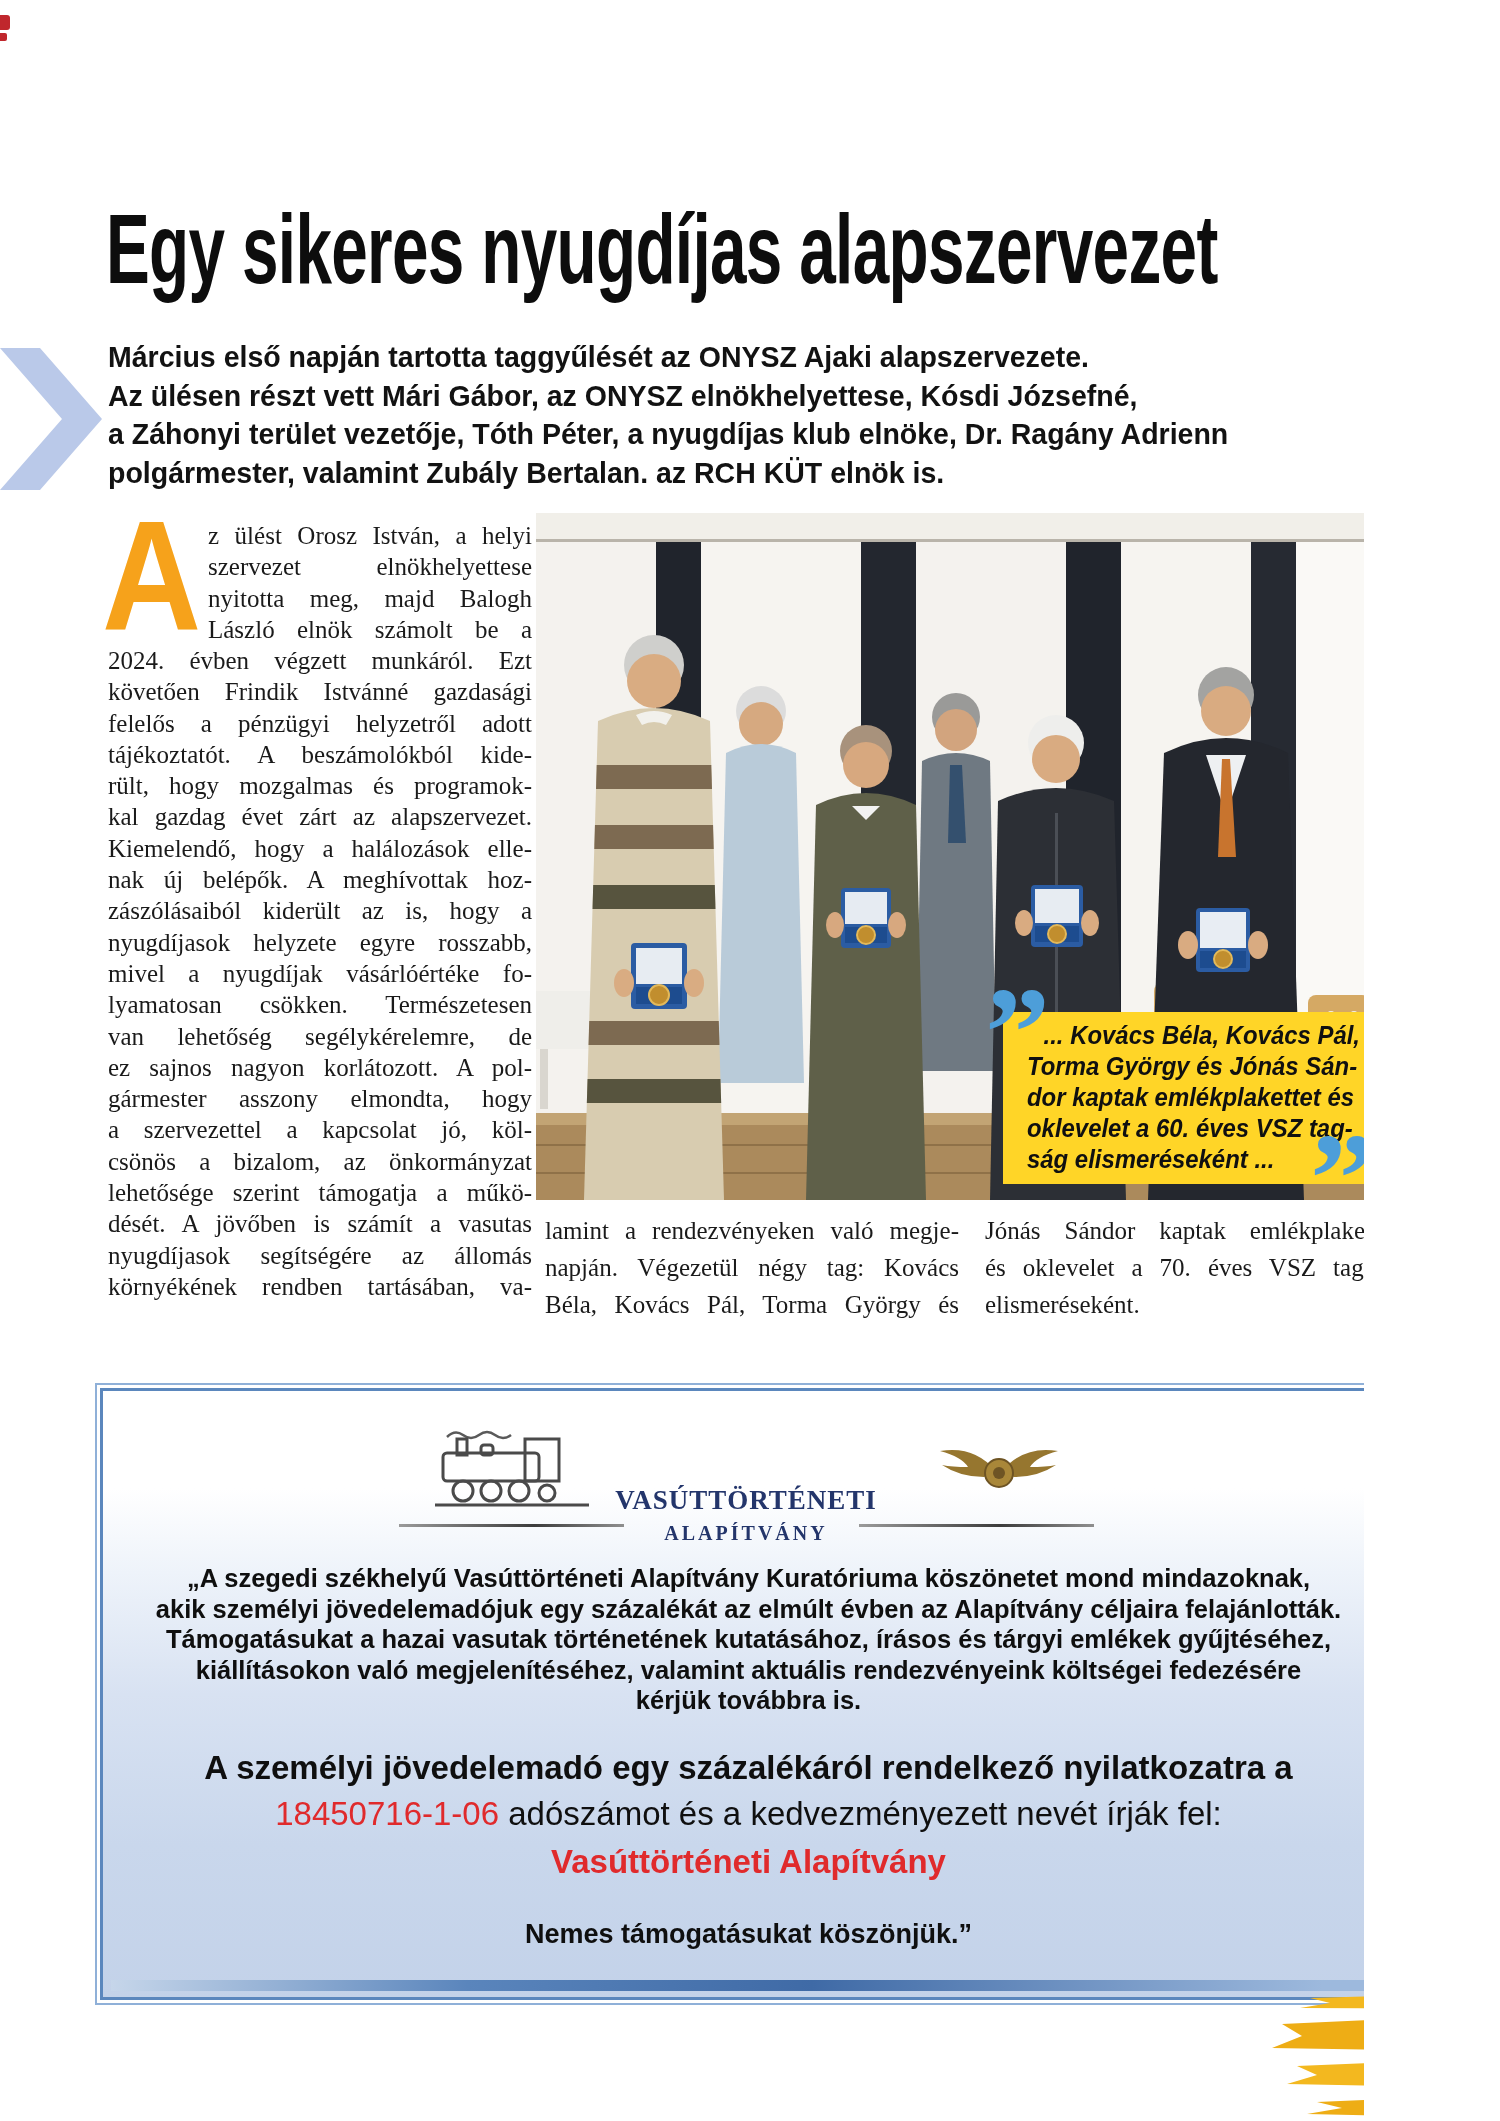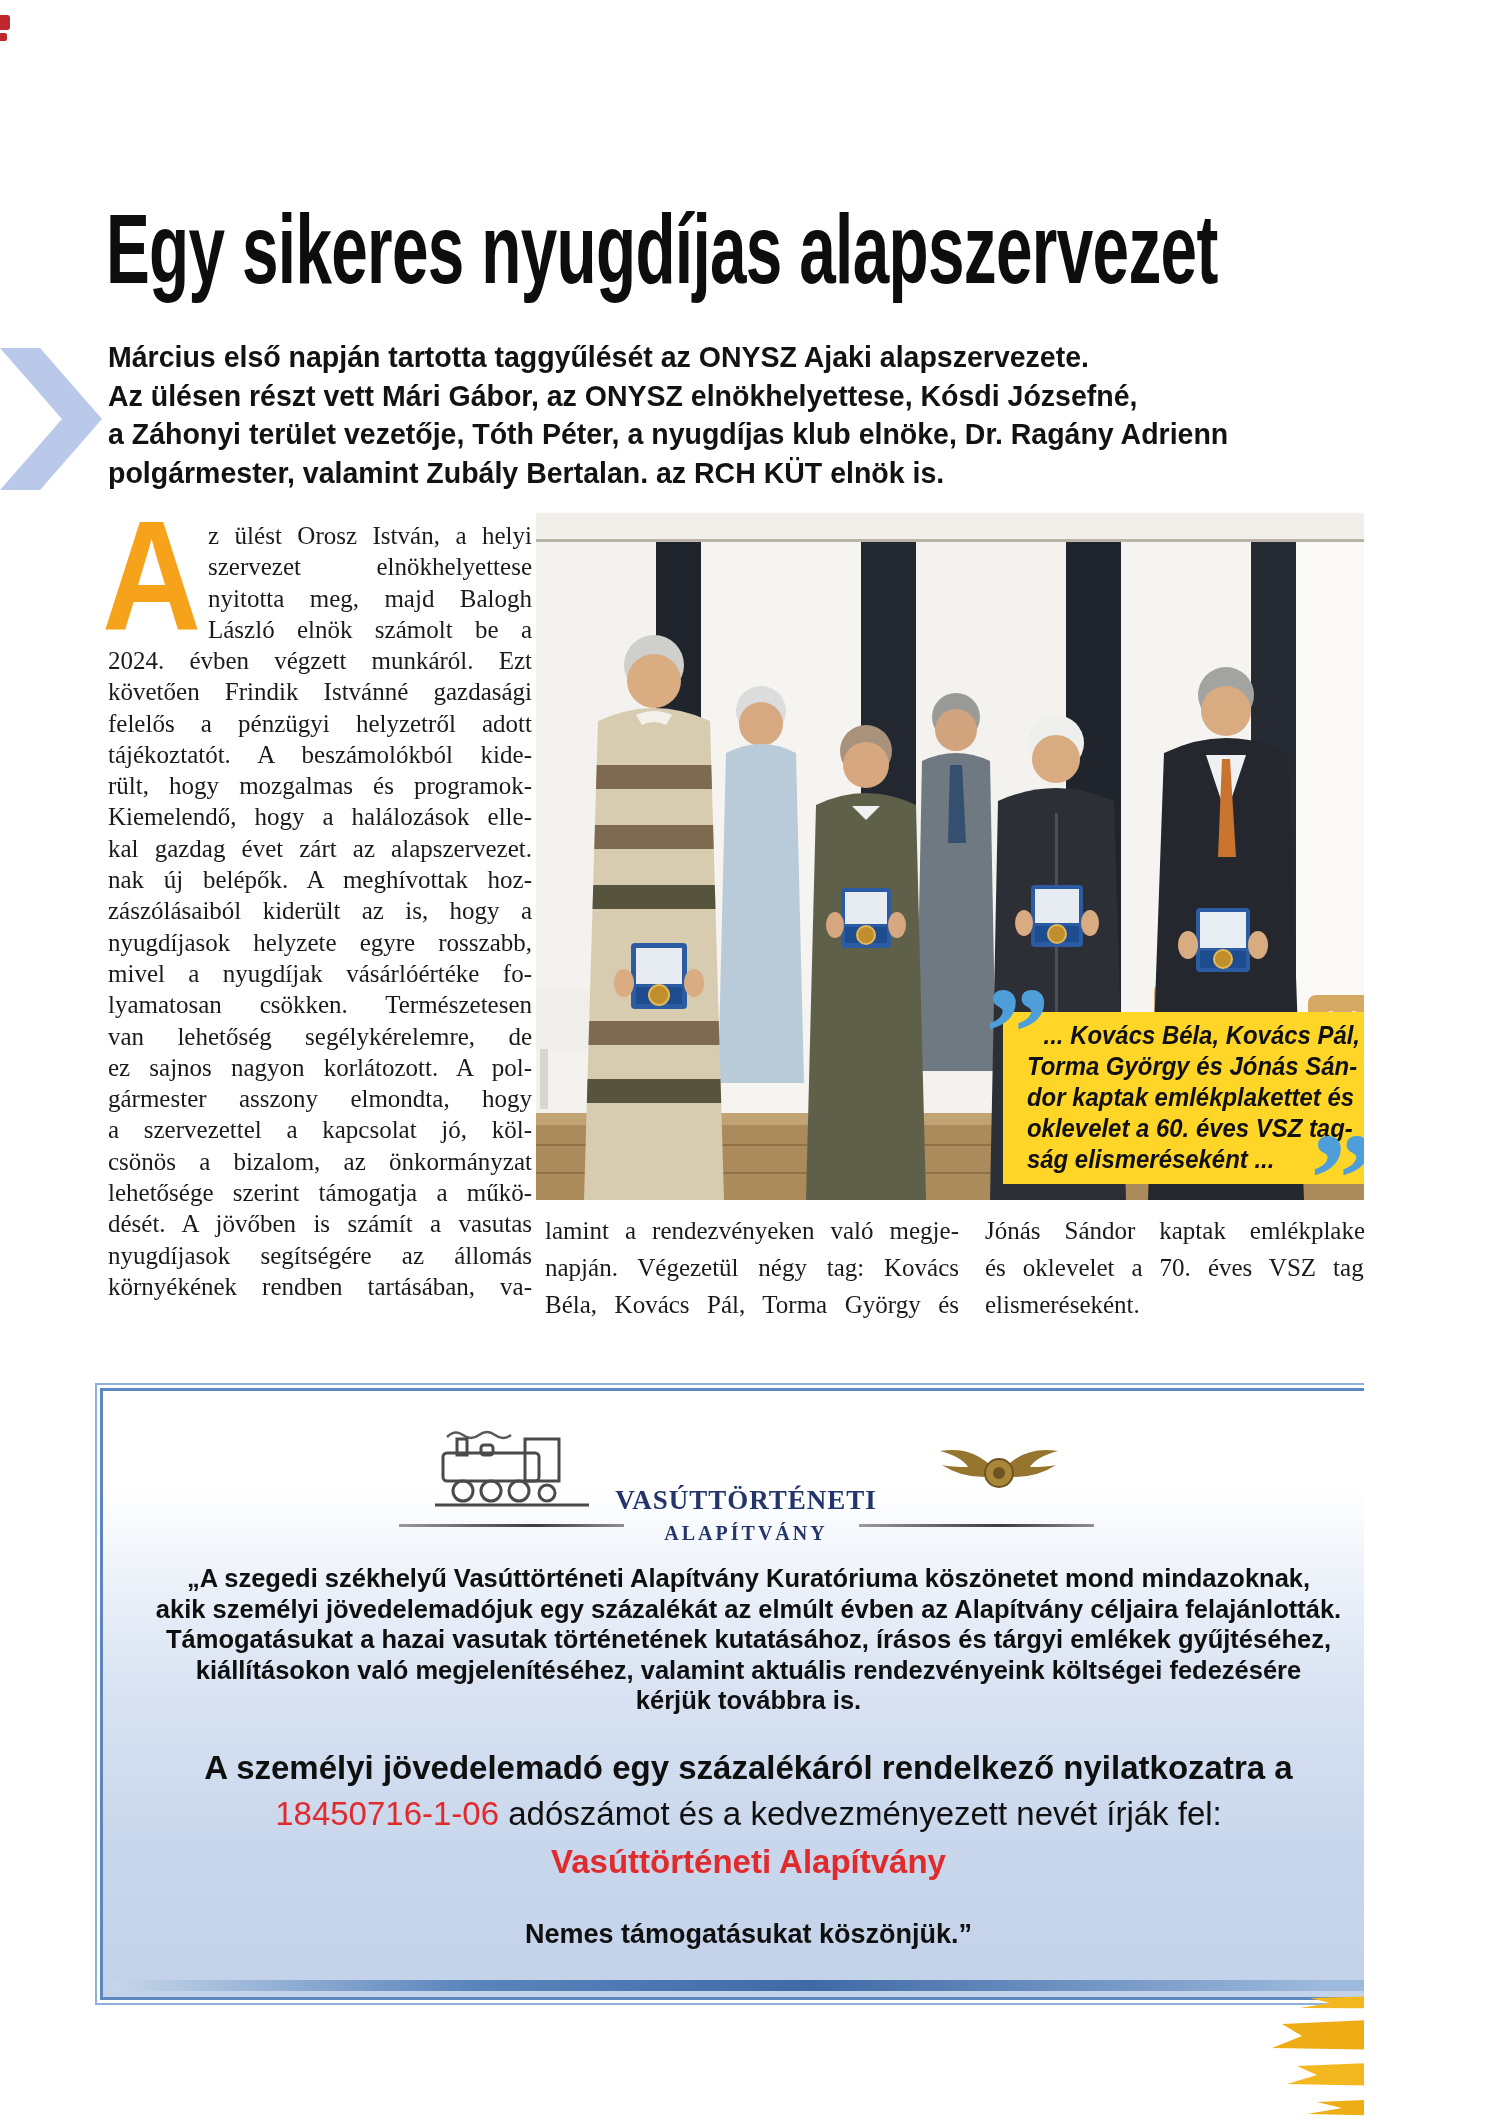--- a/index.html
+++ b/index.html
@@ -107,22 +107,22 @@
       <div class="jline">nyitotta meg, majd Balogh</div>
       <div class="jline">László elnök számolt be a</div>
     </div>
 
   <div class="col1rest serifcol">
       <div class="jline">2024. évben végzett munkáról. Ezt</div>
       <div class="jline">követően Frindik Istvánné gazdasági</div>
       <div class="jline">felelős a pénzügyi helyzetről adott</div>
       <div class="jline">tájékoztatót. A beszámolókból kide-</div>
       <div class="jline">rült, hogy mozgalmas és programok-</div>
+      <div class="jline">kal gazdag évet zárt az alapszervezet.</div>
       <div class="jline">Kiemelendő, hogy a halálozások elle-</div>
-      <div class="jline">kal gazdag évet zárt az alapszervezet.</div>
       <div class="jline">nak új belépők. A meghívottak hoz-</div>
       <div class="jline">zászólásaiból kiderült az is, hogy a</div>
       <div class="jline">nyugdíjasok helyzete egyre rosszabb,</div>
       <div class="jline">mivel a nyugdíjak vásárlóértéke fo-</div>
       <div class="jline">lyamatosan csökken. Természetesen</div>
       <div class="jline">van lehetőség segélykérelemre, de</div>
       <div class="jline">ez sajnos nagyon korlátozott. A pol-</div>
       <div class="jline">gármester asszony elmondta, hogy</div>
       <div class="jline">a szervezettel a kapcsolat jó, köl-</div>
       <div class="jline">csönös a bizalom, az önkormányzat</div>

